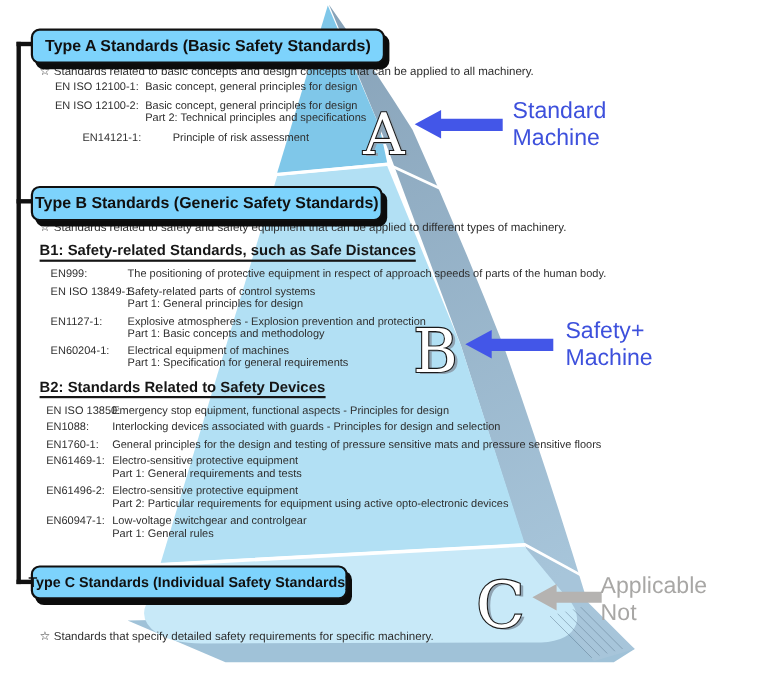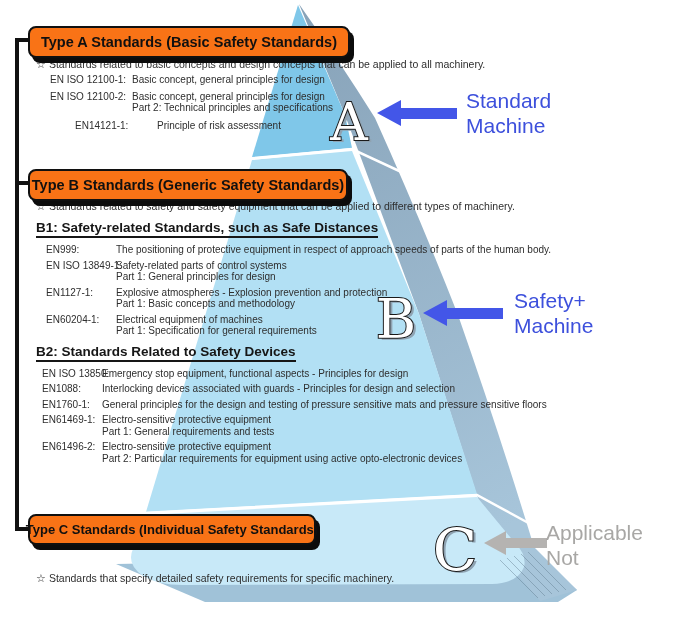--- a/index.html
+++ b/index.html
@@ -7,21 +7,21 @@
     position:relative;width:700px;height:617px;overflow:hidden;
     font-family:"Liberation Sans",sans-serif;color:#2e2e2e;background:#ffffff;
   }
   #pyramid-svg{position:absolute;left:0;top:0;z-index:0;}
 
   
   .bracket-line{position:absolute;background:#111;z-index:1;}
 
   
   .title-box{
-    position:absolute;z-index:3;background:#f97316;border:2.5px solid #101010;
+    position:absolute;z-index:3;background:#7dd3fc;border:2.5px solid #101010;
     border-radius:8px;box-shadow:4px 5px 0 0 #0c0c0c;
     display:flex;align-items:center;justify-content:center;
   }
   .title-box span{font-weight:bold;color:#101010;white-space:nowrap;}
   #box-a span,#box-b span{font-size:14.5px;}
   #box-c span{font-size:13px;}
 
   
   .note{position:absolute;font-size:10.5px;color:#2e2e2e;white-space:nowrap;z-index:2;}
   .star{font-size:11px;margin-right:3px;color:#2e2e2e;}
@@ -209,20 +209,27 @@
           <span>Part 1: General requirements and tests</span>
         </span>
       </div>
       <div class="entry">
         <span class="code">EN61496-2:</span>
         <span class="desc">
           <span>Electro-sensitive protective equipment</span>
           <span>Part 2: Particular requirements for equipment using active opto-electronic devices</span>
         </span>
       </div>
+      <div class="entry">
+        <span class="code">EN60947-1:</span>
+        <span class="desc">
+          <span>Low-voltage switchgear and controlgear</span>
+          <span>Part 1: General rules</span>
+        </span>
+      </div>
     </div>
   </div>
 
   <div id="box-c" class="title-box" style="left:28px;top:514px;width:284px;height:27px;">
     <span>Type C Standards (Individual Safety Standards)</span>
   </div>
 
   <div class="note" style="left:36px;top:572px;">
     <span class="star">☆</span><span>Standards that specify detailed safety requirements for specific machinery.</span>
   </div>

